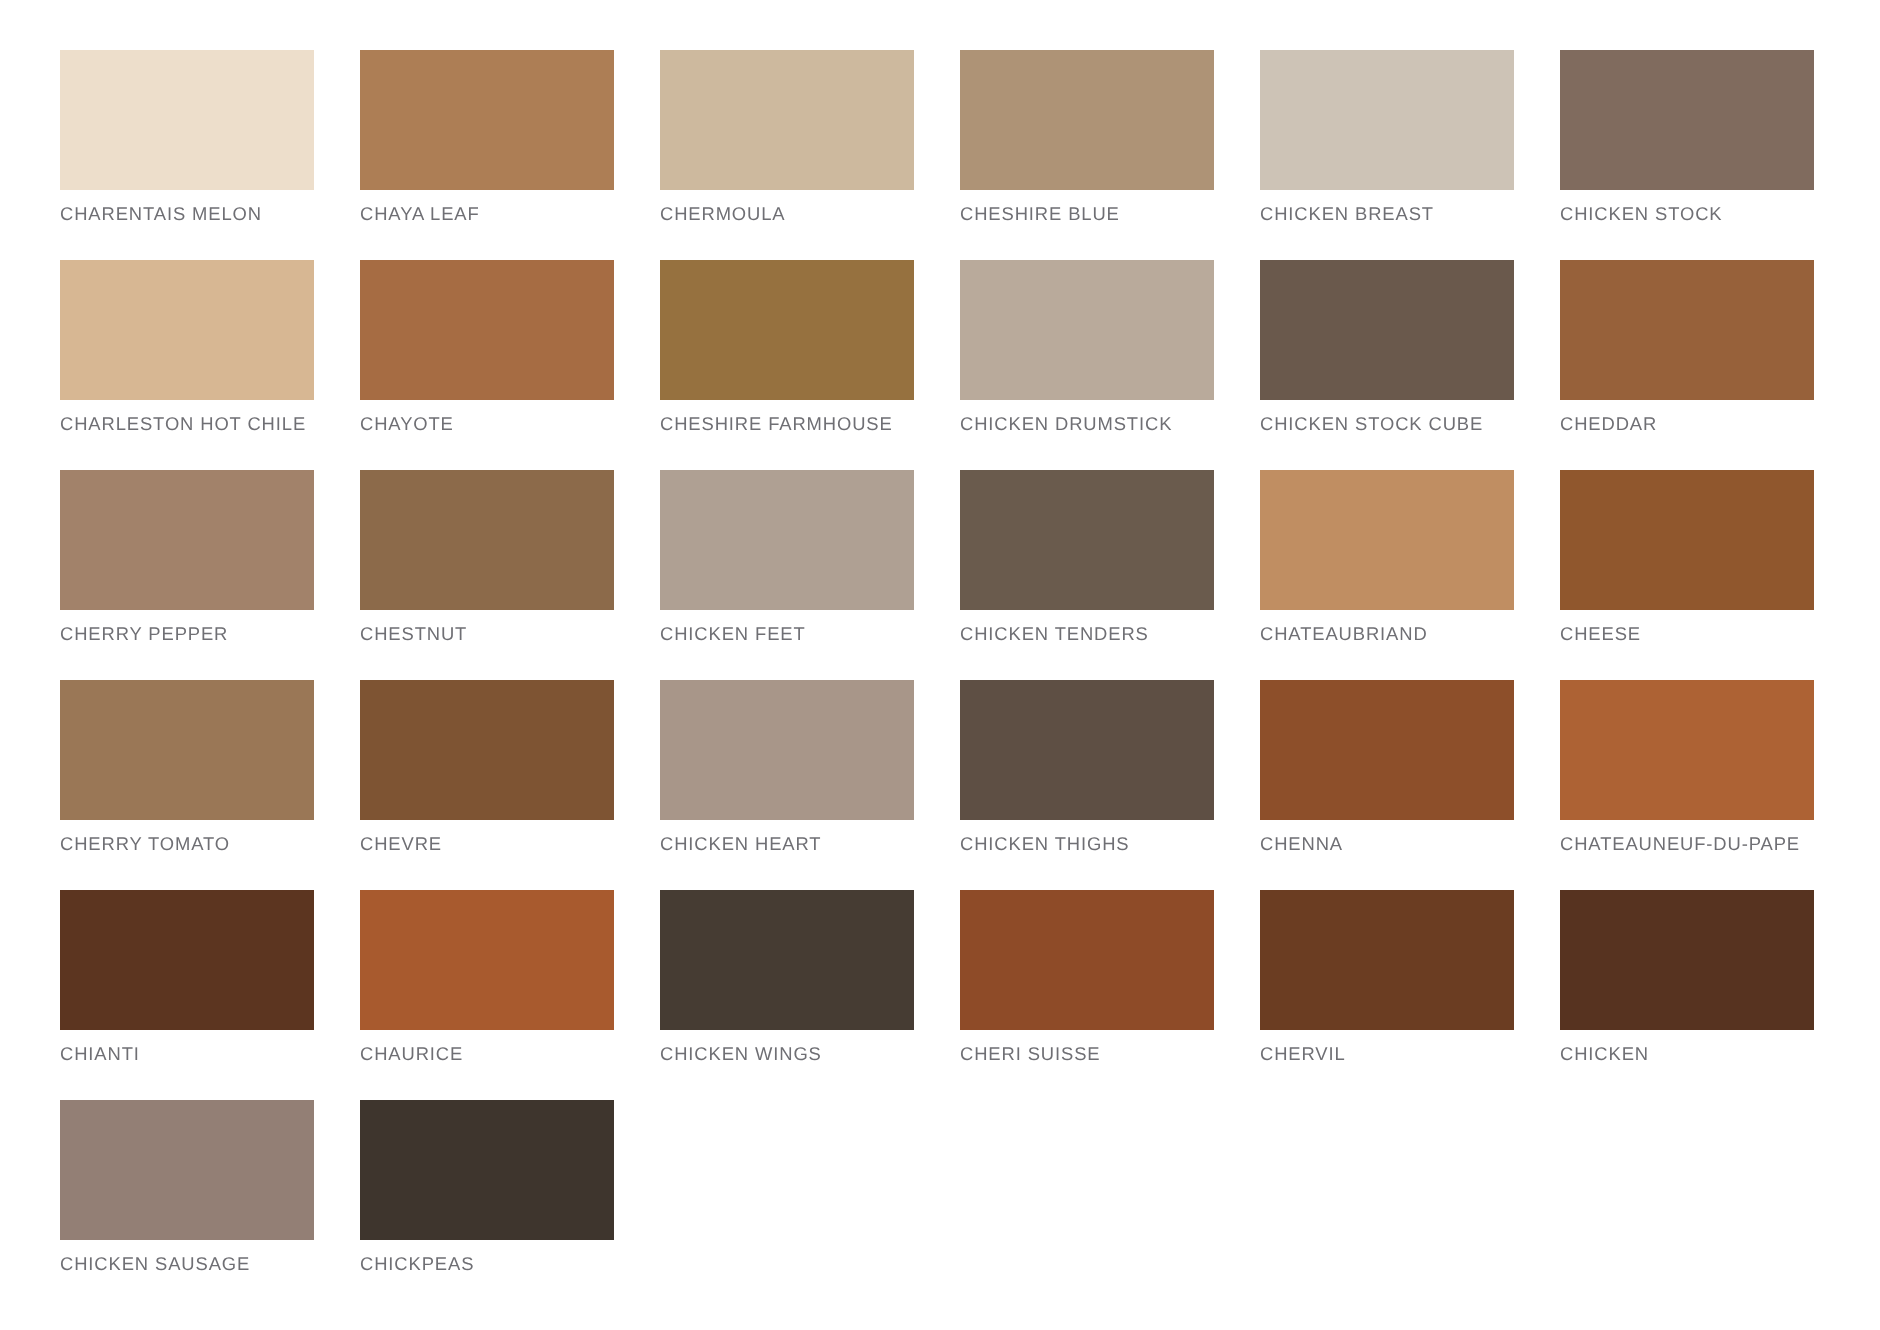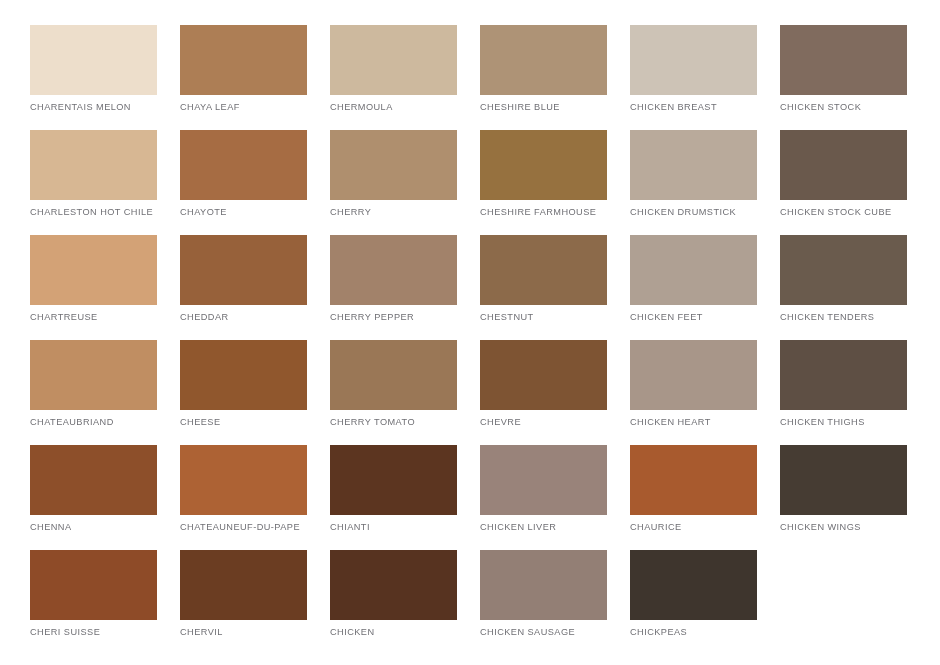--- a/index.html
+++ b/index.html
@@ -86,38 +86,30 @@
     </div>
     <div class="swatch-cell">
       <div class="swatch-chip" style="background-color: rgb(215, 183, 147);"></div>
       <span class="swatch-label">CHARLESTON HOT CHILE</span>
     </div>
     <div class="swatch-cell">
       <div class="swatch-chip" style="background-color: rgb(166, 108, 67);"></div>
       <span class="swatch-label">CHAYOTE</span>
     </div>
     <div class="swatch-cell">
-      <div class="swatch-chip" style="background-color: rgb(175, 143, 110);"></div>
-      <span class="swatch-label">CHERRY</span>
-    </div>
-    <div class="swatch-cell">
       <div class="swatch-chip" style="background-color: rgb(150, 113, 63);"></div>
       <span class="swatch-label">CHESHIRE FARMHOUSE</span>
     </div>
     <div class="swatch-cell">
       <div class="swatch-chip" style="background-color: rgb(185, 170, 155);"></div>
       <span class="swatch-label">CHICKEN DRUMSTICK</span>
     </div>
     <div class="swatch-cell">
       <div class="swatch-chip" style="background-color: rgb(106, 89, 76);"></div>
       <span class="swatch-label">CHICKEN STOCK CUBE</span>
-    </div>
-    <div class="swatch-cell">
-      <div class="swatch-chip" style="background-color: rgb(211, 162, 118);"></div>
-      <span class="swatch-label">CHARTREUSE</span>
     </div>
     <div class="swatch-cell">
       <div class="swatch-chip" style="background-color: rgb(151, 97, 58);"></div>
       <span class="swatch-label">CHEDDAR</span>
     </div>
     <div class="swatch-cell">
       <div class="swatch-chip" style="background-color: rgb(162, 130, 106);"></div>
       <span class="swatch-label">CHERRY PEPPER</span>
     </div>
     <div class="swatch-cell">
@@ -162,24 +154,20 @@
     </div>
     <div class="swatch-cell">
       <div class="swatch-chip" style="background-color: rgb(173, 98, 52);"></div>
       <span class="swatch-label">CHATEAUNEUF-DU-PAPE</span>
     </div>
     <div class="swatch-cell">
       <div class="swatch-chip" style="background-color: rgb(92, 53, 32);"></div>
       <span class="swatch-label">CHIANTI</span>
     </div>
     <div class="swatch-cell">
-      <div class="swatch-chip" style="background-color: rgb(153, 131, 122);"></div>
-      <span class="swatch-label">CHICKEN LIVER</span>
-    </div>
-    <div class="swatch-cell">
       <div class="swatch-chip" style="background-color: rgb(168, 90, 46);"></div>
       <span class="swatch-label">CHAURICE</span>
     </div>
     <div class="swatch-cell">
       <div class="swatch-chip" style="background-color: rgb(70, 60, 51);"></div>
       <span class="swatch-label">CHICKEN WINGS</span>
     </div>
     <div class="swatch-cell">
       <div class="swatch-chip" style="background-color: rgb(142, 75, 40);"></div>
       <span class="swatch-label">CHERI SUISSE</span>

